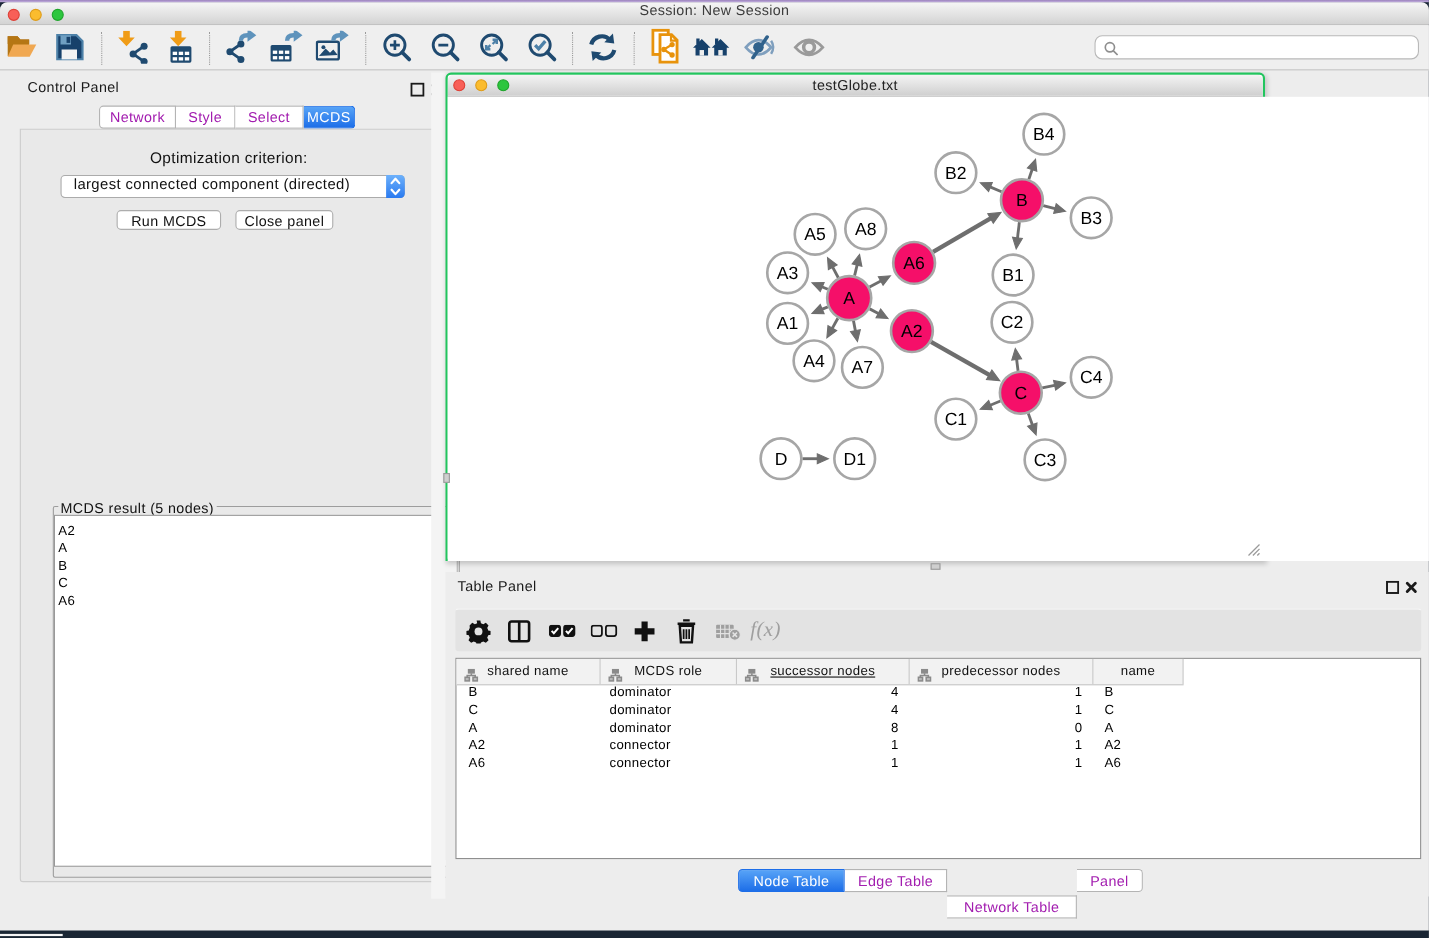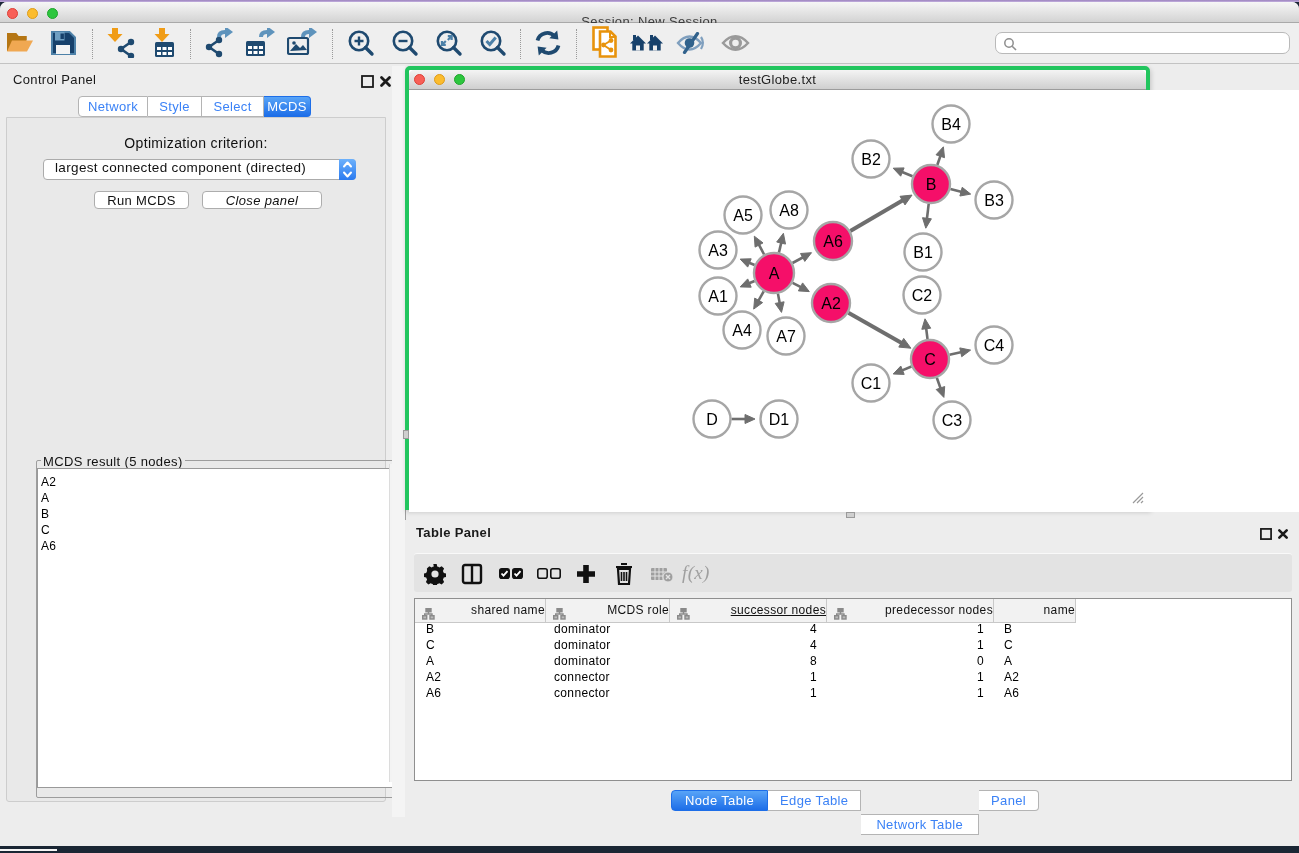--- a/index.html
+++ b/index.html
@@ -3,67 +3,67 @@
 <meta charset="utf-8">
 <style>
 * { margin:0; padding:0; box-sizing:border-box; }
 html,body { width:1299px; height:853px; overflow:hidden; }
 body { font-family:"Liberation Sans", sans-serif; background:linear-gradient(#2b4a67,#1b2737 2px,#1a2634); position:relative; letter-spacing:0.35px; }
 .abs { position:absolute; }
 
 #deskTop { left:0; top:0; width:1299px; height:2px; background:linear-gradient(#9b82bd,#c3afdf); }
 #appwin { left:0; top:2px; width:1299px; height:844px; background:#ededed; border-radius:7px 7px 0 0; }
 #titlebar { left:0; top:0; width:100%; height:21px; background:linear-gradient(#f6f6f6,#d3d3d3); border-bottom:1px solid #a9a9a9; border-radius:7px 7px 0 0; }
-#titlebar .ttl { width:100%; text-align:center; font-size:13px; color:#3c3c3c; padding-top:12px; }
+#titlebar .ttl { width:100%; text-align:center; font-size:13px; color:#3c3c3c; padding-top:0; }
 .tl { position:absolute; width:11px; height:11px; border-radius:50%; top:6px; }
 .tl.r { background:#f85f57; border:1px solid #dd4037; }
 .tl.y { background:#fbbc2e; border:1px solid #de9c19; }
 .tl.g { background:#2dc63e; border:1px solid #1fa52c; }
 
 #toolbar { left:0; top:21px; width:100%; height:41px; background:#efefef; border-bottom:1px solid #c3c3c3; }
 #toolbar svg.ic { margin-top:-1px; }
 .tsep { position:absolute; top:6px; height:30px; width:0; border-left:1px dotted #9a9a9a; }
 #search { left:995px; top:9px; width:295px; height:22px; background:#fff; border:1px solid #b9b9b9; border-radius:7px; }
 
-#cp { left:0; top:64px; width:392px; height:751px; background:#ededed;padding-left:28px; }
+#cp { left:12px; top:64px; width:392px; height:751px; background:#ededed;padding-left:28px; }
 #cpTitle { left:13px; top:6px; font-size:13px; color:#1a1a1a; }
 .tabrow { position:absolute; display:flex; }
-.tab { height:21px; line-height:20px; font-size:13px; color:#3b82f6; background:#fff; border:1px solid #b4b4b4; border-left:none; padding:0 14px; text-align:center; }
+.tab { height:21px; line-height:20px; font-size:13px; color:#a21caf; background:#fff; border:1px solid #b4b4b4; border-left:none; padding:0 14px; text-align:center; }
 .tab.first { border-left:1px solid #b4b4b4; border-radius:4px 0 0 4px; }
 .tab.last { border-radius:0 4px 4px 0; }
 .tab.sel { background:linear-gradient(#58a4f7,#1d6ee8); color:#fff; border-color:#1d6ee8; }
 #cpBody { left:6px; top:51px; width:380px; height:685px; background:#e9e9e9; border:1px solid #cdcdcd; border-radius:0 0 3px 3px; }
 #optlabel { width:100%; text-align:center; top:17px; font-size:14px; color:#111; }
 #combo { left:36px; top:41px; width:313px; height:21px; background:#fff; border:1px solid #ababab; border-radius:4px; font-size:13.5px; line-height:16px; padding-left:11px; color:#111; }
 #comboBtn { right:-1px; top:-1px; width:17px; height:21px; border-radius:0 4px 4px 0; background:linear-gradient(#6db1fb,#2a7af0); }
 .btn { position:absolute; height:18px; background:#fff; border:1px solid #adadad; border-radius:4px; font-size:13px; line-height:17px; text-align:center; color:#111; }
 
 #grp { left:10px; top:336px; width:370px; height:345px;margin-left:19px; }
 #grpBorder { left:0; top:6px; width:100%; height:338px; border:1px solid #9d9d9d; border-radius:2px; }
 #grpTitle { left:5px; top:0; background:#e9e9e9; padding:0 2px; font-size:13px; color:#111; }
 #mcdsList { left:1px; top:14px; width:367px; height:320px; background:#fff; border:1px solid #999; font-size:12px; color:#000; padding-top:5px; }
 #mcdsList div.it { padding-left:3px; height:16px; line-height:16px; }
 #listScroll { right:0px; top:-5px; width:14px; height:318px; background:#f3f3f3; border-left:1px solid #dcdcdc; }
 
 #vdiv { left:392px; top:64px; width:13px; height:751px; background:#f4f4f4; }
 
-#netwin { left:405px; top:64px; width:745px; height:444px; background:#fff; border:4px solid #22c55e; border-radius:5px 5px 0 0; box-shadow:1px 2px 5px rgba(0,0,0,0.18); }
+#netwin { left:405px; top:64px; width:745px; height:444px; background:#fff; border:2px solid #22c55e; border-radius:5px 5px 0 0; box-shadow:1px 2px 5px rgba(0,0,0,0.18); }
 #nettitle { left:0; top:0; width:100%; height:20px; background:linear-gradient(#f4f4f4,#cfcfcf); border-bottom:1px solid #9c9c9c; border-radius:5px 5px 0 0; }
 #nettitle .ttl { width:100%; text-align:center; font-size:13px; color:#222; padding-top:2px; }
 .tl2 { position:absolute; width:11px; height:11px; border-radius:50%; top:4px; }
 #netcanvas { left:0; top:20px; width:892px; height:422px; background:#fff; overflow:hidden; }
 
 #hgapHandle { left:846px; top:510px; width:9px; height:6px; background:#cfcfcf; border:1px solid #9a9a9a; }
 #vgapHandle { left:403px; top:428px; width:6px; height:9px; background:#cfcfcf; border:1px solid #9a9a9a; }
 #tp { left:405px; top:518px; width:894px; height:295px; background:#ededed; }
-#tpTitle { left:11px; top:5px; font-size:13px; color:#1a1a1a;font-weight:bold; }
+#tpTitle { left:11px; top:5px; font-size:13px; color:#1a1a1a; }
 #tptoolbar { left:9px; top:33px; width:878px; height:39px; background:#e3e3e3; border-radius:3px; border-top:1px solid #f9f9f9; }
 #tbl { left:9px; top:78px; width:878px; height:183px; background:#fff; border:1px solid #8f8f8f; }
 #tblhead { left:0; top:0; width:661px; height:24px; background:#f2f2f2; border-bottom:1px solid #c8c8c8; display:flex; font-size:12px; color:#111; }
-.th { border-right:1px solid #c9c9c9; position:relative; text-align:right; line-height:23px; }
+.th { border-right:1px solid #c9c9c9; position:relative; text-align:center; line-height:23px; }
 .thIcon { position:absolute; left:7px; top:6px; }
 .row { position:absolute; font-size:12px; color:#000; height:16px; line-height:16px; }
 .tabrow2 { position:absolute; display:flex;justify-content:center; }
 
 #statusbar { left:0; top:813px; width:1299px; height:31px; background:#ededed; border-top:1px solid #c6c6c6; }
 #memBtn { right:12px; top:7px; width:74px; height:23px; background:#f6f6f6; border:1px solid #b9b9b9; border-radius:3px; font-size:12px; line-height:20px; text-align:center; color:#111; }
 #listBtn { left:9px; top:9px; width:28px; height:21px; background:#fbfbfb; border:1px solid #9a9a9a; border-radius:1px; }
 svg.ic { position:absolute; } svg text { letter-spacing:0; }
 </style>
 </head>
@@ -228,21 +228,21 @@
       <div class="tab sel last" style="width:47px;padding:0;">MCDS</div>
     </div>
     <div class="abs" id="cpBody">
       <div class="abs" id="combo">largest connected component (directed)
         <div class="abs" id="comboBtn"><svg width="17" height="21" viewBox="0 0 17 21">
               <path d="M5 7.5 L8.5 3.5 L12 7.5 M5 13.5 L8.5 17.5 L12 13.5" fill="none" stroke="#fff" stroke-width="2" stroke-linejoin="round" stroke-linecap="round"></path>
             </svg></div>
       </div>
       <div class="abs" id="optlabel">Optimization criterion:</div>
       <div class="btn" style="left:87px; top:73px; width:95px;">Run MCDS</div>
-      <div class="btn" style="left:195px; top:73px; width:120px;font-style:italic;">Close panel</div>
+      <div class="btn" style="left:195px; top:73px; width:89px;">Close panel</div>
       <div class="abs" id="grp">
         <div class="abs" id="grpBorder"></div>
         <div class="abs" id="grpTitle">MCDS result (5 nodes)</div>
         <div class="abs" id="mcdsList">
           <div class="it">A2</div>
             <div class="it">A</div>
             <div class="it">B</div>
             <div class="it">C</div>
             <div class="it">A6</div>
           <div class="abs" id="listScroll"></div>

